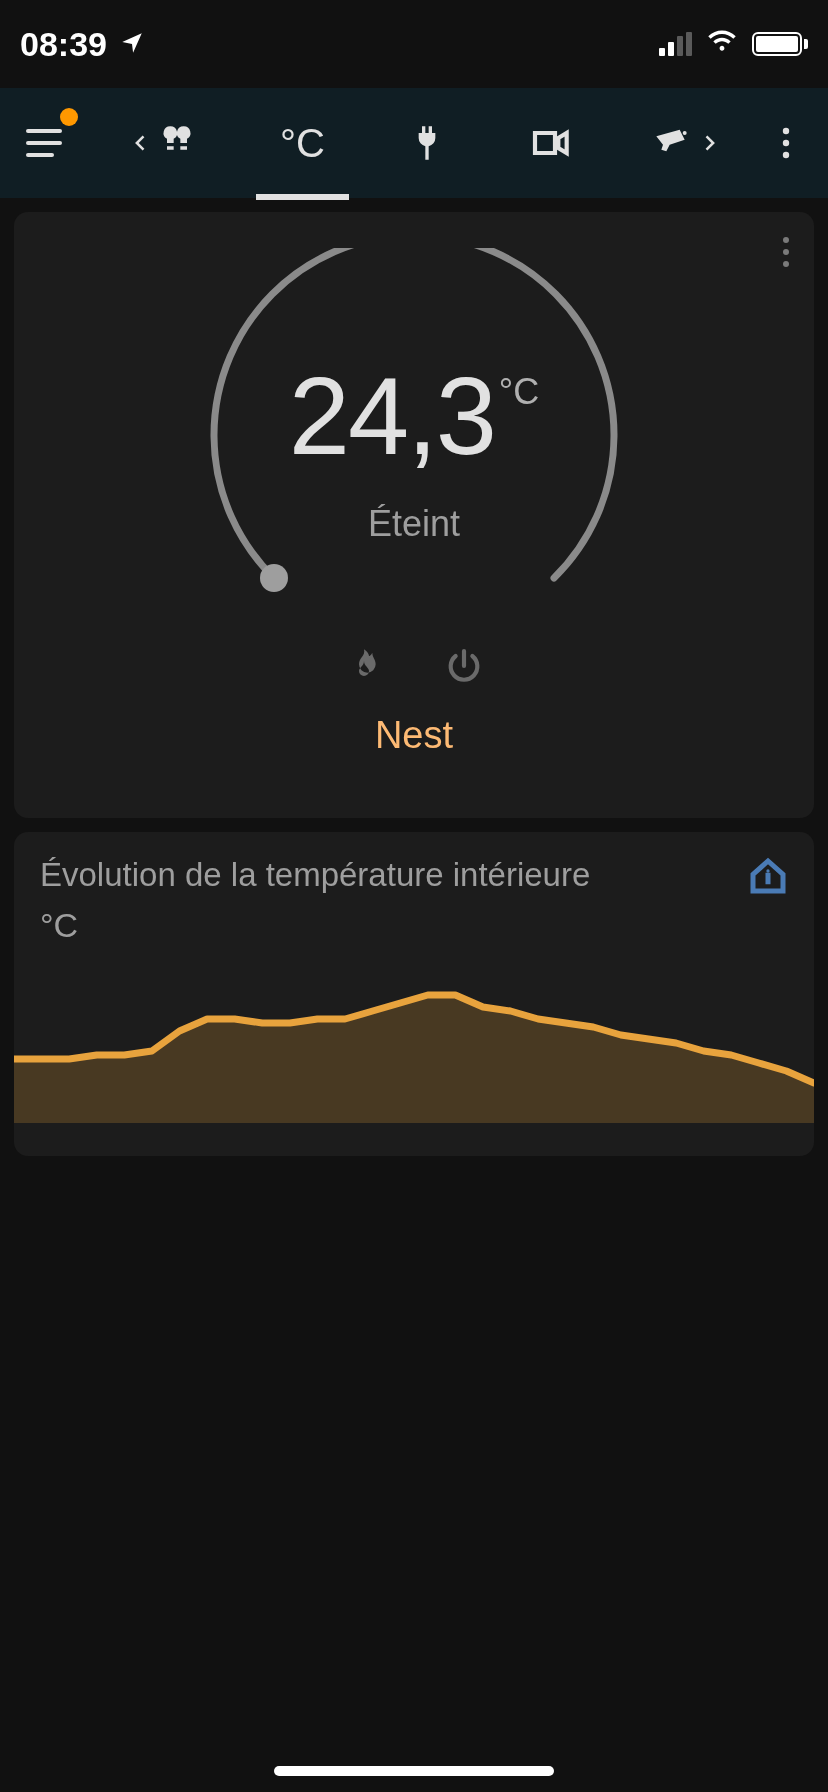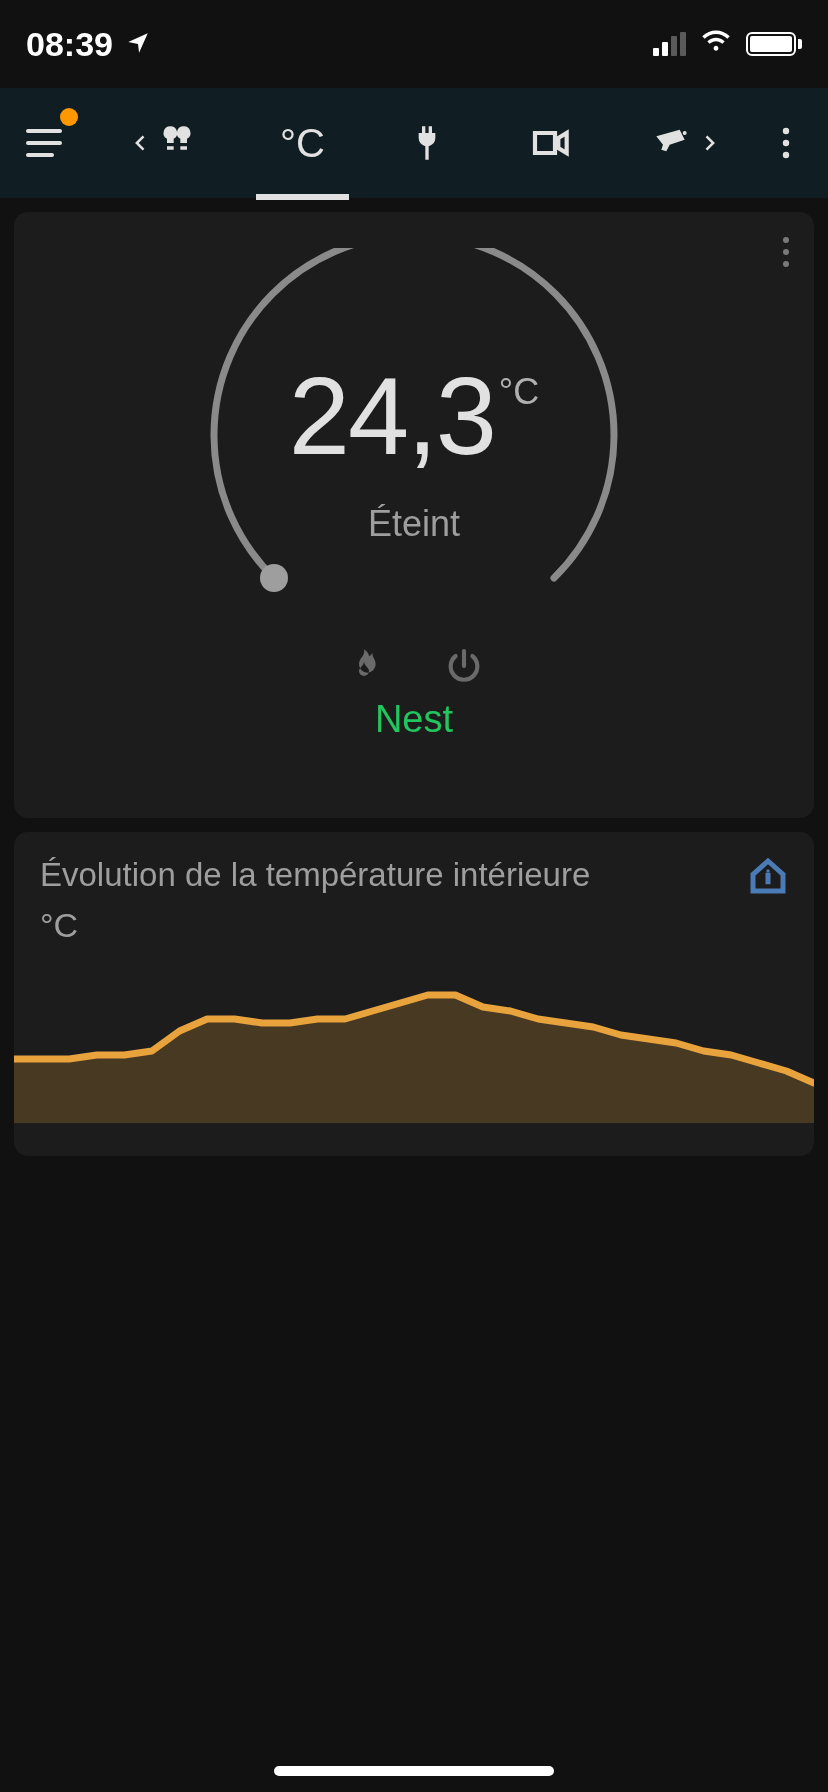--- a/index.html
+++ b/index.html
@@ -4,21 +4,21 @@
 <style>
   html,body{
     margin:0;padding:0;width:828px;height:1792px;
     background:#111111;color:#e1e1e1;
     font-family:-apple-system,Helvetica,Arial,sans-serif;
     overflow:hidden;
   }
   
   .status-bar{
     height:88px;display:flex;align-items:center;justify-content:space-between;
-    padding:0 26px;font-size:34px;font-weight:600;color:#fff;
+    padding:0 20px;font-size:34px;font-weight:600;color:#fff;
   }
   .status-left{display:flex;align-items:center;gap:12px;}
   .status-right{display:flex;align-items:center;gap:14px;}
   .loc-icon svg{width:26px;height:26px;fill:#fff;}
   .signal-bars{display:flex;align-items:flex-end;gap:3px;height:24px;}
   .signal-bars span{width:6px;background:#5a5a5a;border-radius:1px;}
   .signal-bars span.on{background:#fff;}
   .b1{height:8px;} .b2{height:14px;} .b3{height:20px;} .b4{height:24px;}
   .wifi-icon svg{width:32px;height:32px;fill:#fff;}
   .battery{display:flex;align-items:center;}
@@ -54,21 +54,21 @@
   .card-more svg{width:8px;height:32px;fill:#7a7a7a;}
   .dial-wrap{position:relative;width:440px;height:380px;display:flex;align-items:center;justify-content:center;}
   .dial-wrap svg{position:absolute;top:0;left:0;}
   .dial-center{position:relative;display:flex;flex-direction:column;align-items:center;gap:32px;margin-top:30px;}
   .temp-row{display:flex;align-items:flex-start;gap:4px;}
   .temp-value{font-size:110px;font-weight:400;color:#e1e1e1;letter-spacing:-2px;line-height:1;}
   .temp-unit-small{font-size:36px;color:#b0b0b0;margin-top:10px;}
   .state-label{font-size:36px;color:#9e9e9e;}
   .mode-row{display:flex;gap:60px;margin-top:18px;}
   .mode-row svg{width:40px;height:40px;fill:#6a6a6a;}
-  .device-name{font-size:38px;color:#22c55e;margin-top:8px;}
+  .device-name{font-size:38px;color:#fdba74;margin-top:24px;}
   
   .hist-card{height:300px;padding:24px 0 0 0;overflow:hidden;}
   .hist-head{display:flex;align-items:flex-start;justify-content:space-between;padding:0 26px;}
   .hist-title{font-size:33px;color:#9e9e9e;}
   .hist-icon svg{width:40px;height:40px;fill:none;stroke:#4a7bb5;stroke-width:3;}
   .hist-value-row{display:flex;align-items:baseline;gap:14px;padding:6px 26px 0;}
   .hist-value{font-size:50px;color:#e1e1e1;}
   .hist-unit{font-size:34px;color:#9e9e9e;}
   .sparkline{width:100%;height:160px;margin-top:18px;}
   

